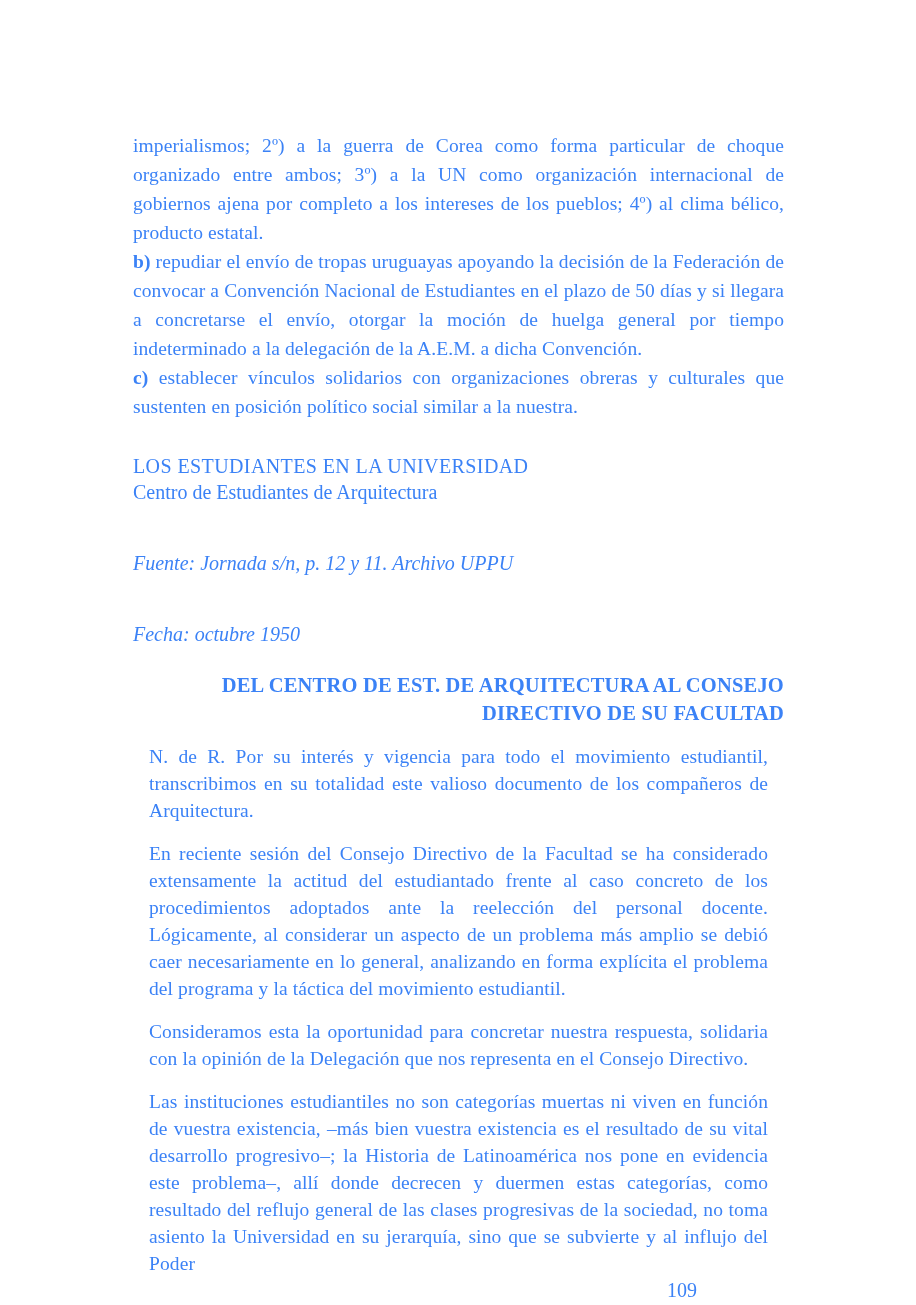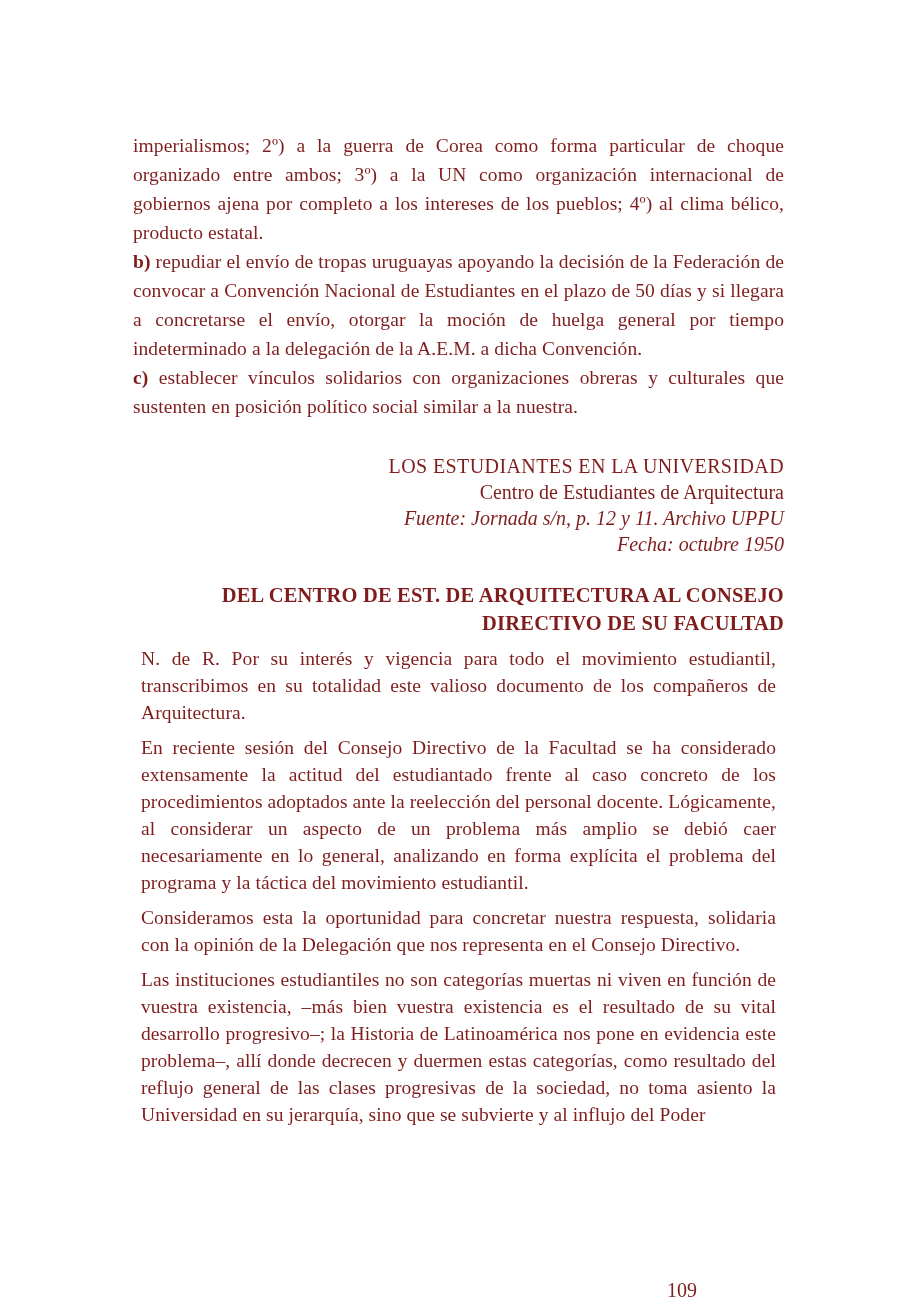--- a/index.html
+++ b/index.html
@@ -5,21 +5,21 @@
   html, body {
     margin: 0;
     padding: 0;
     background: #ffffff;
   }
   .page {
     position: relative;
     width: 828px;
     height: 1305px;
     background: #ffffff;
-    color: #7f1d1d;
+    color: #3b82f6;
     font-family: "Liberation Serif", "DejaVu Serif", serif;
     overflow: hidden;
   }
   .content {
     position: absolute;
     left: 133px;
     top: 131px;
     width: 651px;
   }
   .body-para {
@@ -27,48 +27,49 @@
     font-size: 19.5px;
     line-height: 29px;
     text-align: justify;
     letter-spacing: 0.1px;
   }
   .body-para b {
     font-weight: bold;
   }
   .section-heading {
     margin-top: 32px;
-    text-align: right;
+    text-align: left;
   }
   .section-heading .title {
     font-size: 20px;
     line-height: 26px;
     letter-spacing: 0.4px;
   }
   .section-heading .subtitle {
     font-size: 20px;
     line-height: 26px;
   }
   .section-heading .source,
   .section-heading .date {
     font-size: 20px;
     line-height: 26px;
     font-style: italic;
+    margin-top: 45px;
   }
   .article-heading {
     margin: 24px 0 0 0;
     font-size: 20.5px;
     font-weight: bold;
     line-height: 28px;
     letter-spacing: 0.2px;
     text-align: right;
   }
   .article-heading span { display: block; }
   .article-para {
-    margin: 8px;
+    margin: 16px;
     font-size: 19.5px;
     line-height: 27px;
     text-align: justify;
     letter-spacing: 0.1px;
   }
   .page-number {
     position: absolute;
     top: 1278px;
     right: 131px;
     font-size: 20px;

